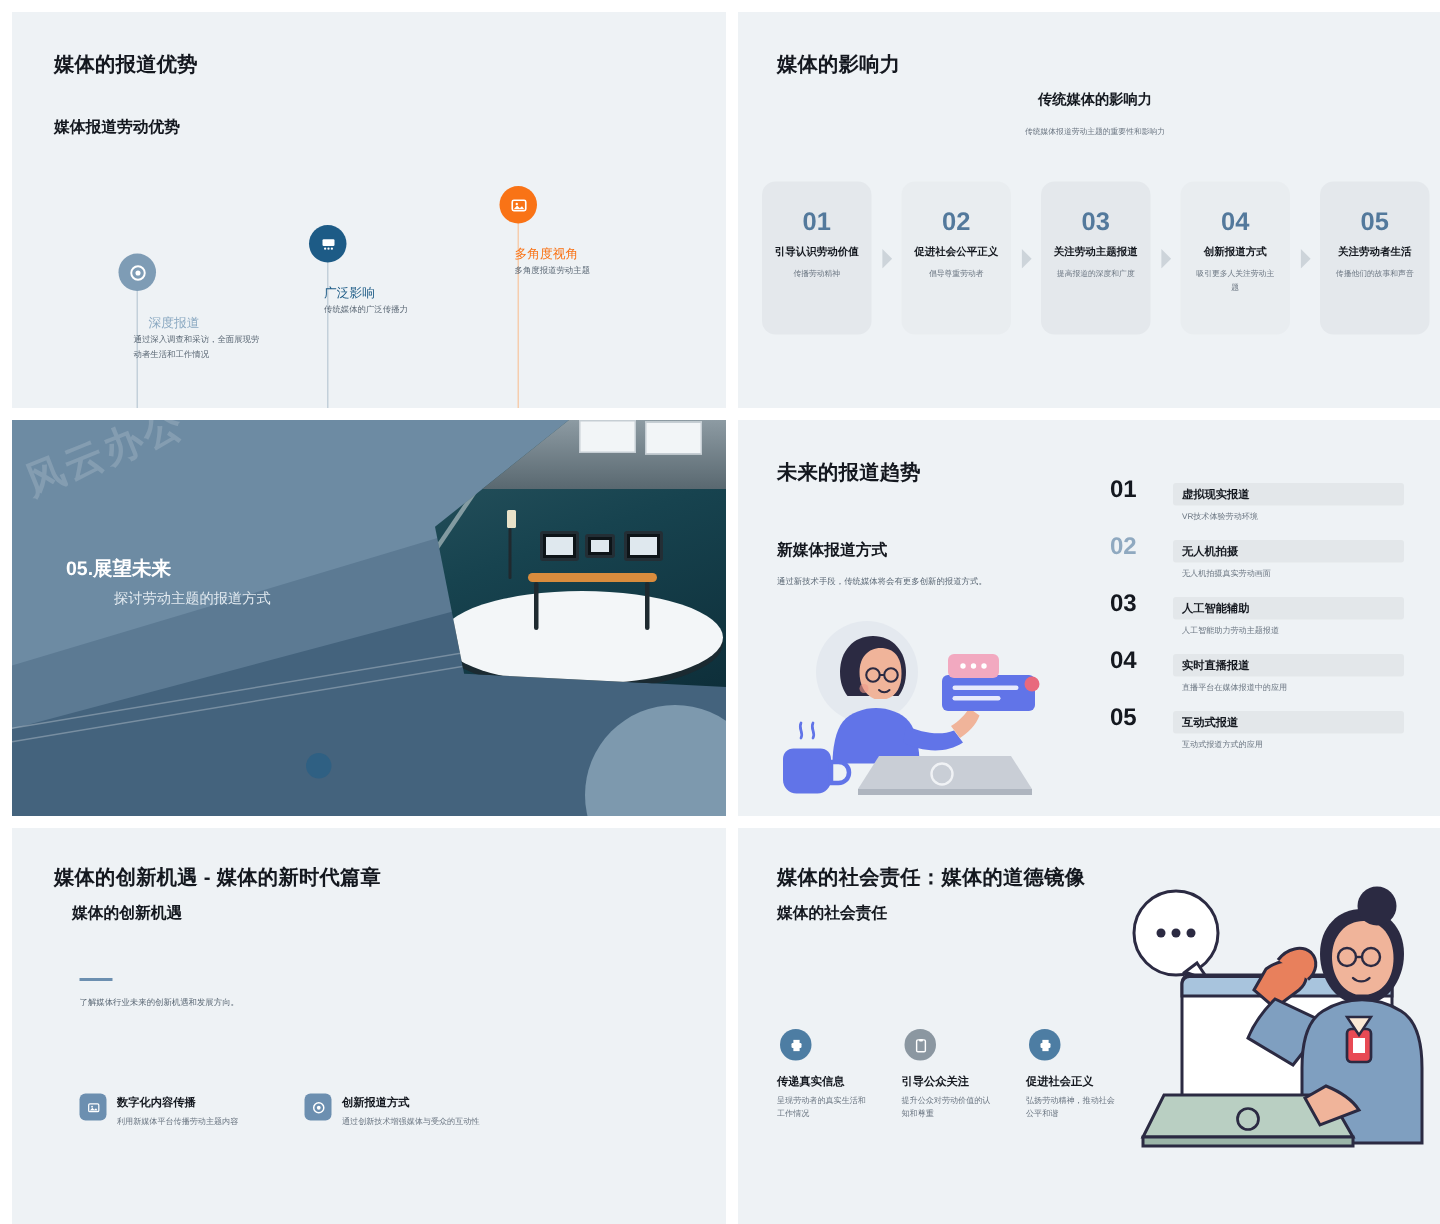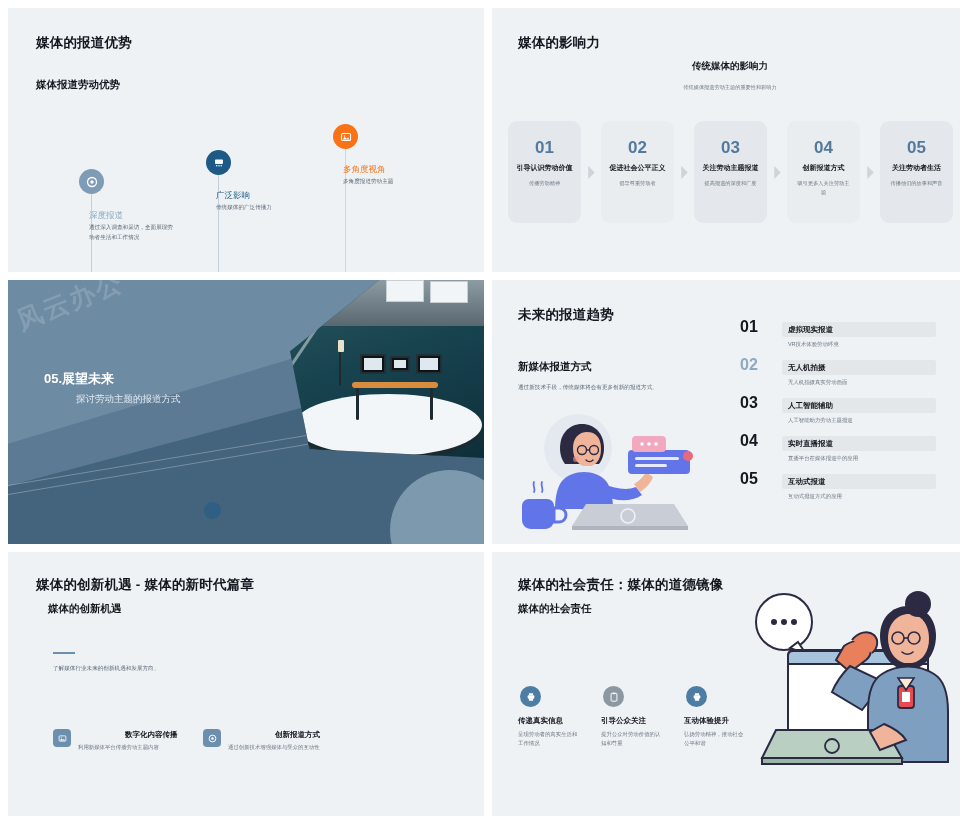--- a/index.html
+++ b/index.html
@@ -141,21 +141,21 @@
   
   .ill { position: absolute; }
 
   
   .rule { position: absolute; width: 22px; height: 2px; background: #6c8fb0; }
   .feat-icon {
     position: absolute; width: 18px; height: 18px; border-radius: 4px;
     background: #6c8fb0; display: flex; align-items: center; justify-content: center;
   }
   .feat-icon svg { width: 9px; height: 9px; fill: #fff; }
-  .feat-h { position: absolute; font-size: 7.5px; font-weight: 700; color: #14181f; margin-left: 47px; }
+  .feat-h { position: absolute; font-size: 7.5px; font-weight: 700; color: #14181f; }
   .feat-p { position: absolute; font-size: 5.4px; color: #6b7682; }
   .body-p { position: absolute; font-size: 5.6px; color: #5b6875; }
 
   
   .rnd-icon {
     position: absolute; width: 21px; height: 21px; border-radius: 50%;
     display: flex; align-items: center; justify-content: center;
   }
   .rnd-icon svg { width: 10px; height: 10px; fill: #fff; }
   .rnd-h { position: absolute; font-size: 7.5px; font-weight: 700; color: #14181f; }
@@ -173,21 +173,21 @@
     <div class="tl-line" style="left:83px; top:180px; height:84px;"></div>
     <div class="tl-line" style="left:210px; top:162px; height:102px;"></div>
     <div class="tl-line orange" style="left:337px; top:135px; height:129px;"></div>
 
     <div class="tl-node n1" style="left:71px; top:161px;">
       <svg viewBox="0 0 24 24">
           <circle cx="12" cy="12" r="9" fill="none" stroke="#fff" stroke-width="2.6"></circle>
           <circle cx="12" cy="12" r="3.4"></circle>
         </svg>
     </div>
-    <div class="tl-h c1" style="left:81px; top:202px;">深度报道</div>
+    <div class="tl-h c1" style="left:91px; top:202px;">深度报道</div>
     <div class="tl-p" style="left:81px; top:215px;">通过深入调查和采访，全面展现劳动者生活和工作情况</div>
 
     <div class="tl-node n2" style="left:198px; top:142px;">
       <svg viewBox="0 0 24 24">
           <rect x="4" y="5" width="16" height="9" rx="1.6"></rect>
           <rect x="6" y="16" width="3" height="3" rx="1.5"></rect>
           <rect x="10.5" y="16" width="3" height="3" rx="1.5"></rect>
           <rect x="15" y="16" width="3" height="3" rx="1.5"></rect>
         </svg>
     </div>
@@ -448,17 +448,17 @@
     <div class="rnd-h" style="left:109px; top:164px;">引导公众关注</div>
     <div class="rnd-p" style="left:109px; top:178px;">提升公众对劳动价值的认知和尊重</div>
 
     <div class="rnd-icon" style="left:194px; top:134px; background:#4d7da3;">
       <svg viewBox="0 0 24 24">
           <rect x="7" y="3" width="10" height="5"></rect>
           <rect x="4" y="8" width="16" height="8" rx="2"></rect>
           <rect x="7" y="15" width="10" height="6"></rect>
         </svg>
     </div>
-    <div class="rnd-h" style="left:192px; top:164px;">互动体验提升</div>
+    <div class="rnd-h" style="left:192px; top:164px;">促进社会正义</div>
     <div class="rnd-p" style="left:192px; top:178px;">弘扬劳动精神，推动社会公平和谐</div>
   </section>
 
 </div>
 
 </body></html>

